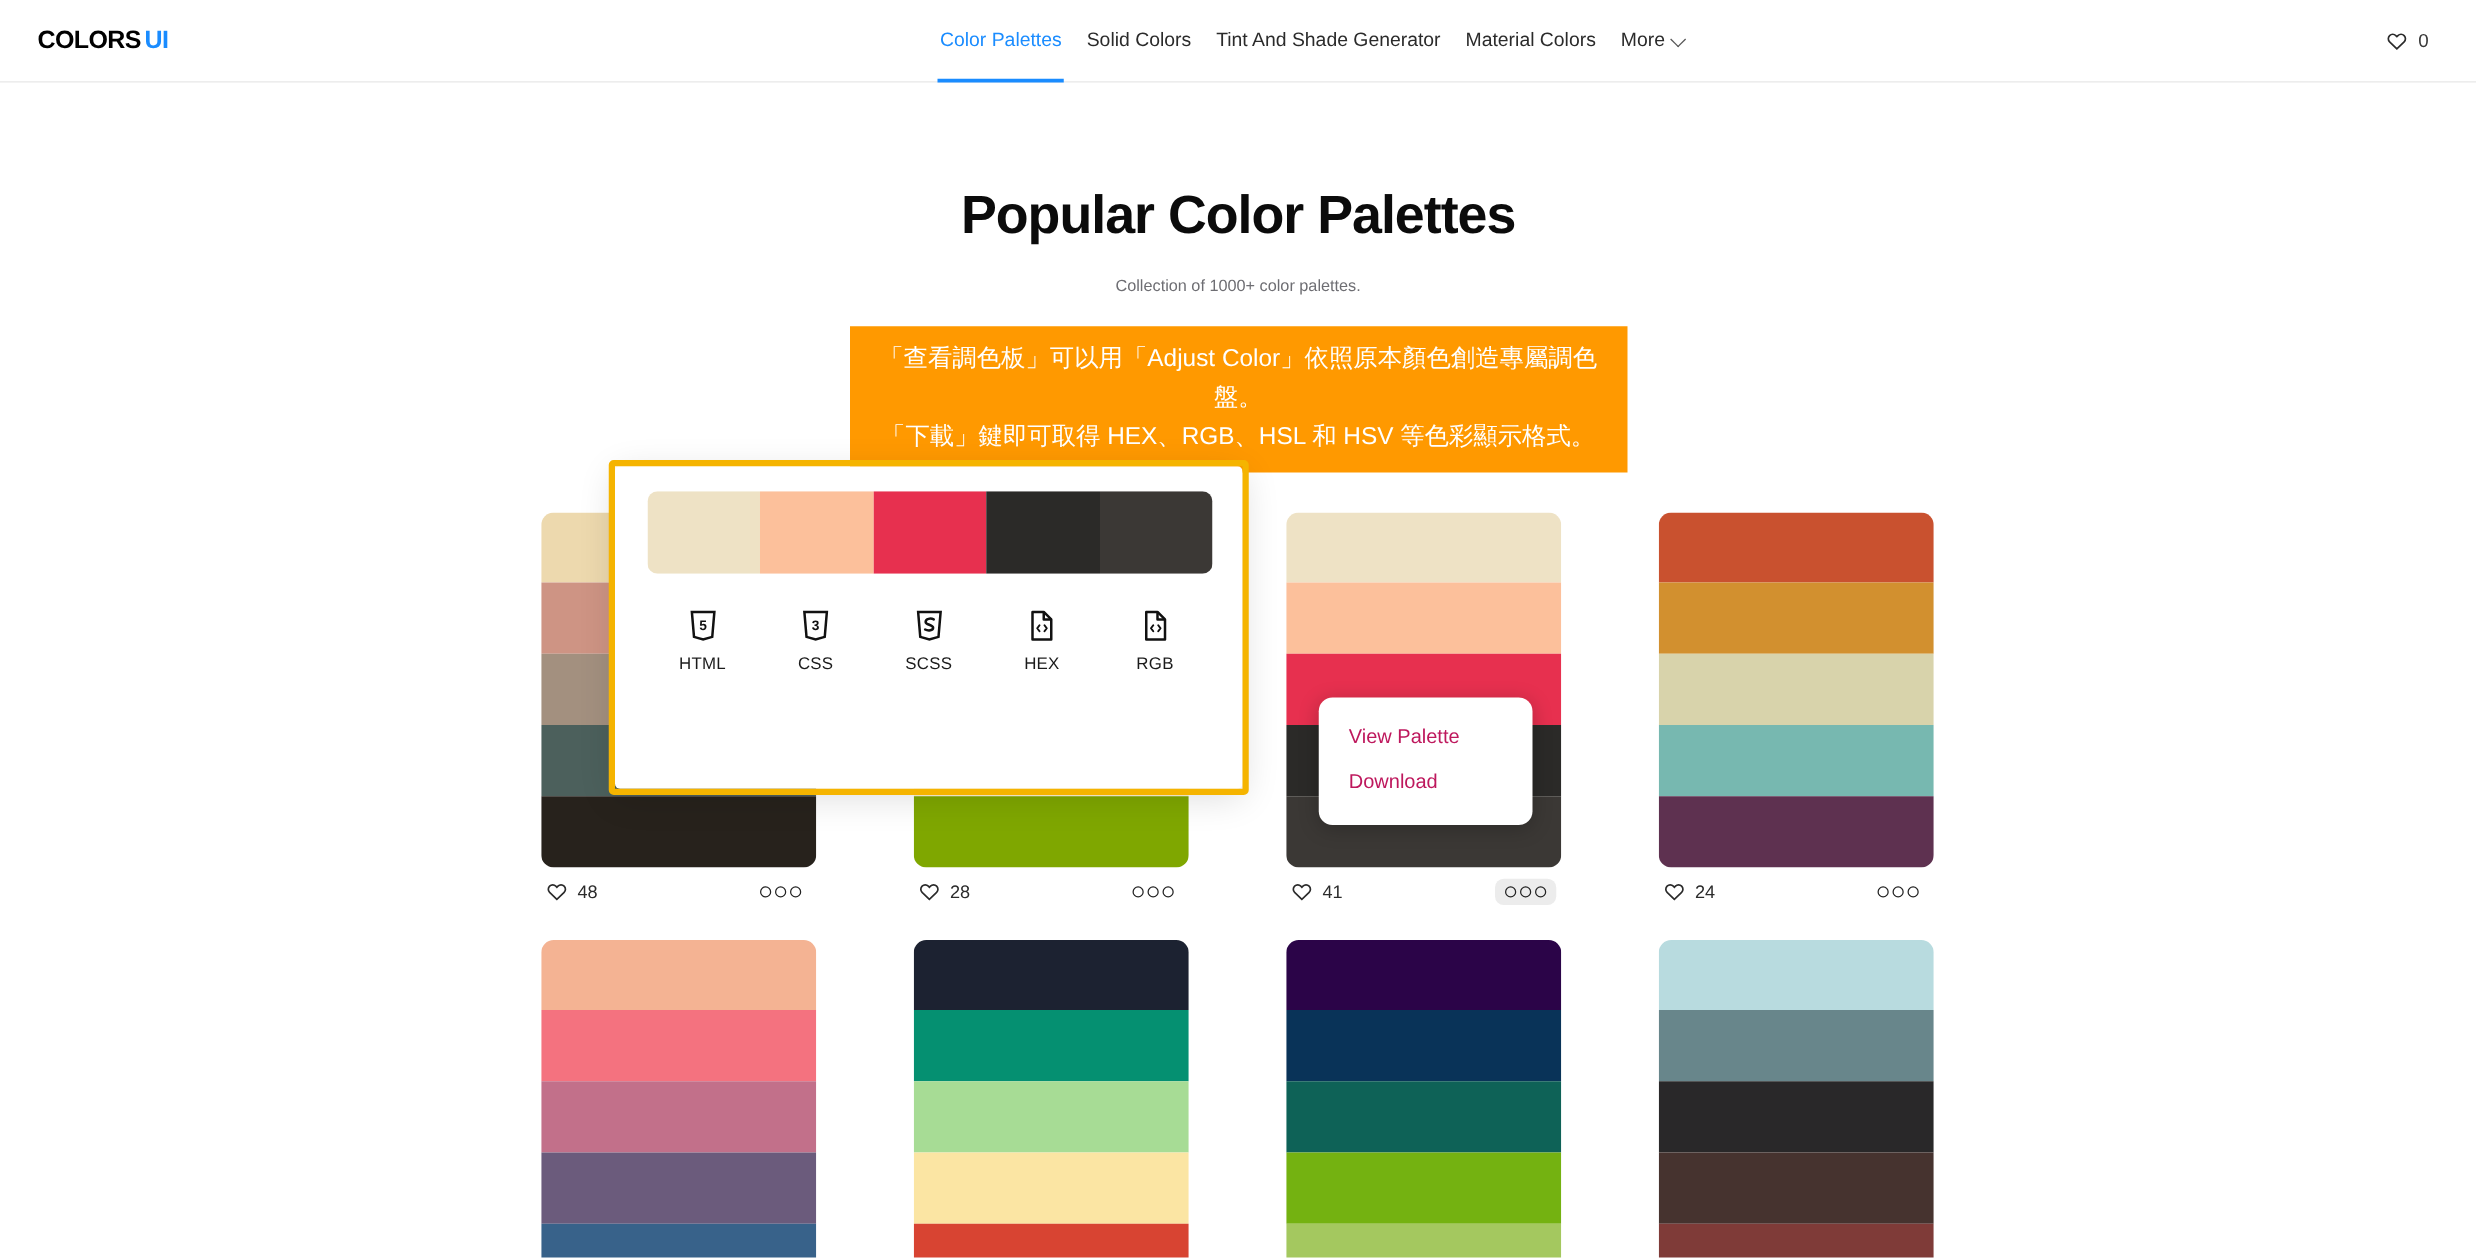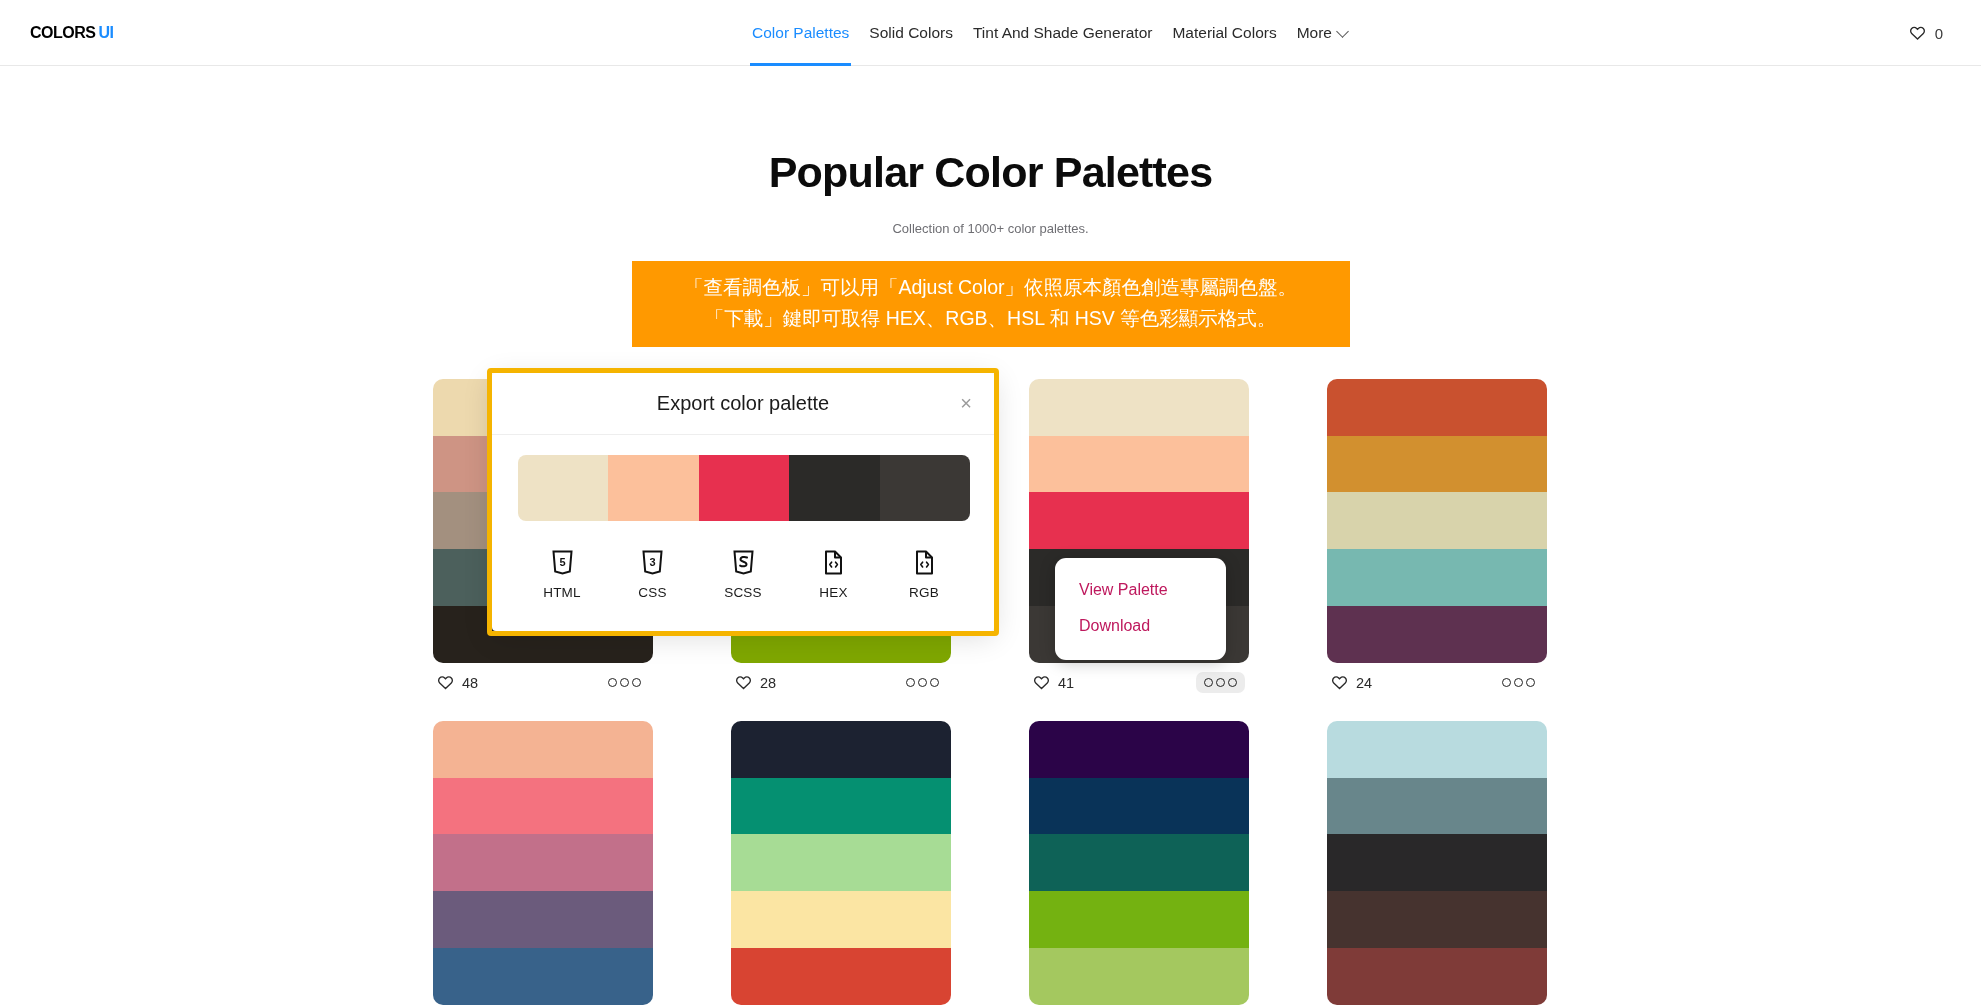--- a/index.html
+++ b/index.html
@@ -20,21 +20,21 @@
     width: 100%;
     border-bottom: 1px solid #e8e8e8;
     display: flex;
     align-items: center;
   }
   .logo {
     position: absolute;
     left: 30px;
     top: 50%;
     transform: translateY(-50%);
-    font-size: 16px;
+    font-size: 20px;
     font-weight: 700;
     letter-spacing: -0.5px;
   }
   .logo .logo-dark { color: #000000; }
   .logo .logo-accent { color: #1a8cff; margin-left: 3px; }
 
   .nav {
     position: absolute;
     left: 742px;
     top: 0;
@@ -98,21 +98,21 @@
   }
   .hero .sub {
     margin-top: 22px;
     font-size: 13px;
     color: #6e6e73;
     line-height: 1.55;
   }
 
   .notice {
     margin: 22px auto 0;
-    width: 718px;
+    width: 622px;
     background: #FF9900;
     color: #ffffff;
     font-size: 19.5px;
     line-height: 1.58;
     padding: 11px 14px 13px;
     text-align: center;
     font-weight: 400;
   }
 
   
@@ -452,24 +452,20 @@
     </div>
   </div>
 </div>
 
 <div class="dropdown">
   <div class="dropdown-item">View Palette</div>
   <div class="dropdown-item">Download</div>
 </div>
 
 <div class="modal">
-  <div class="modal-head">
-    <div class="modal-title">Export color palette</div>
-    <div class="modal-close">×</div>
-  </div>
   <div class="modal-body">
     <div class="modal-swatches">
       <div style="background: rgb(238, 226, 197);"></div>
       <div style="background: rgb(252, 192, 155);"></div>
       <div style="background: rgb(231, 48, 79);"></div>
       <div style="background: rgb(43, 42, 40);"></div>
       <div style="background: rgb(59, 56, 53);"></div>
     </div>
 
     <div class="export-row">

